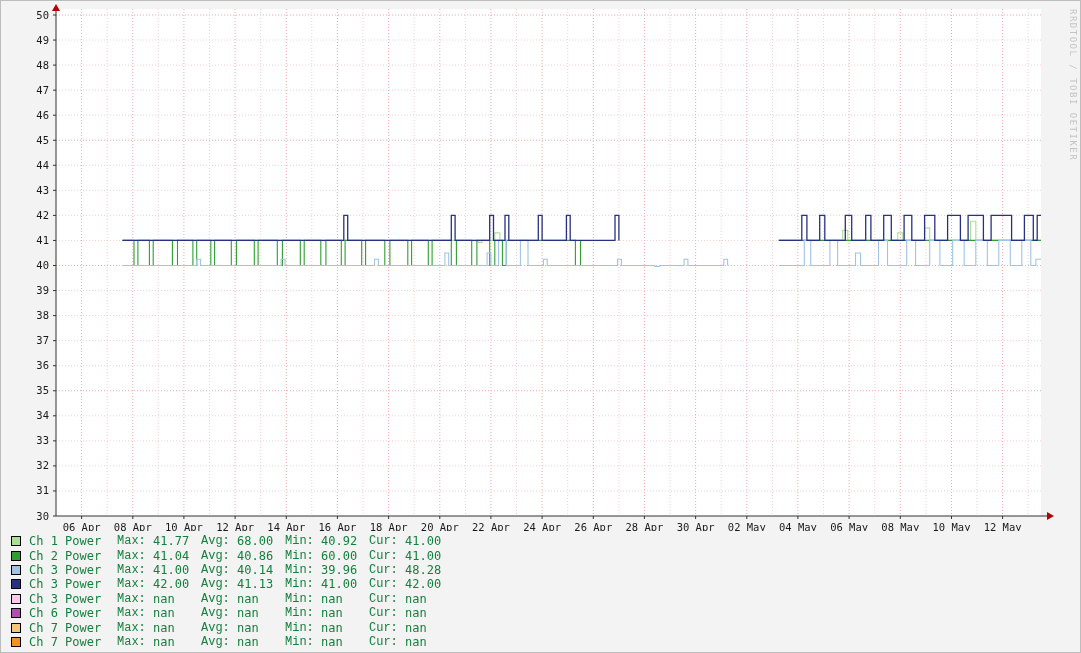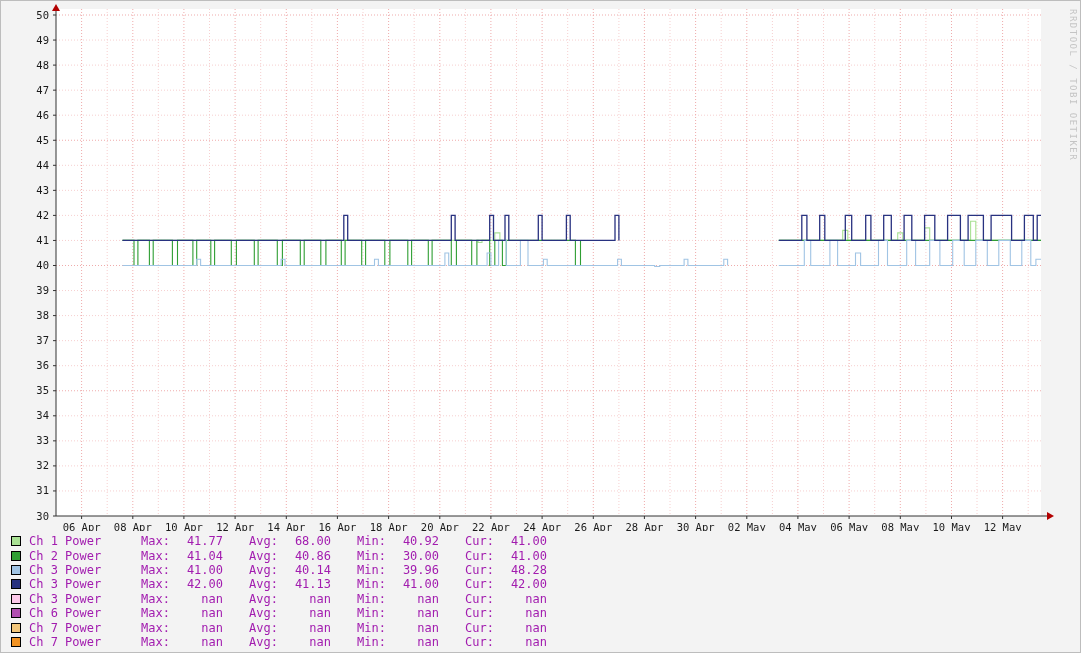--- a/index.html
+++ b/index.html
@@ -18,32 +18,32 @@
     fill:#1a1a1a;
   }
   .watermark{
     position:absolute;top:8px;right:2px;
     writing-mode:vertical-rl;
     font-size:9px;color:#c4c4c4;letter-spacing:1.5px;
     user-select:none;
   }
   .legend{
     position:absolute;left:10px;top:533px;
-    font-size:12px;color:#a21caf;
+    font-size:12px;color:#15803d;
   }
   .lg-row{height:14.4px;display:flex;align-items:center;white-space:pre;}
   .swatch{
     width:10px;height:10px;flex:none;
     border:1px solid #000;
     display:inline-block;margin-right:8px;
     box-sizing:border-box;
   }
   .lg-name{width:86px;flex:none;}
-  .lg-key{width:36px;flex:none;margin-left:26px;}
-  .lg-val{width:46px;flex:none;text-align:right;}
+  .lg-key{width:36px;flex:none;margin-left:2px;font-family:Liberation Mono, monospace;}
+  .lg-val{width:46px;flex:none;}
 </style>
 </head>
 <body>
 
 <div class="frame">
   <svg id="chart-svg" width="1081" height="530">
       <rect x="55" y="8" width="985" height="507" fill="#ffffff"></rect>
       <line x1="55" y1="489.95" x2="1040" y2="489.95" stroke="#f6cfcf" stroke-width="1" stroke-dasharray="1,2"></line>
       <line x1="55" y1="464.9" x2="1040" y2="464.9" stroke="#f6cfcf" stroke-width="1" stroke-dasharray="1,2"></line>
       <line x1="55" y1="439.85" x2="1040" y2="439.85" stroke="#f6cfcf" stroke-width="1" stroke-dasharray="1,2"></line>
@@ -187,21 +187,21 @@
       <line x1="899.3" y1="515" x2="899.3" y2="518" stroke="#333333" stroke-width="1"></line>
       <text x="899.3" y="530" text-anchor="middle" font-size="10.5">08 May</text>
       <line x1="950.5" y1="515" x2="950.5" y2="518" stroke="#333333" stroke-width="1"></line>
       <text x="950.5" y="530" text-anchor="middle" font-size="10.5">10 May</text>
       <line x1="1001.6" y1="515" x2="1001.6" y2="518" stroke="#333333" stroke-width="1"></line>
       <text x="1001.6" y="530" text-anchor="middle" font-size="10.5">12 May</text>
     </svg>
   <div class="watermark">RRDTOOL / TOBI OETIKER</div>
   <div id="legend" class="legend">
       <div class="lg-row"><span class="swatch" style="background: rgb(169, 225, 148);"></span><span class="lg-name">Ch 1 Power</span><span class="lg-key">Max:</span><span class="lg-val">41.77</span><span class="lg-key">Avg:</span><span class="lg-val">68.00</span><span class="lg-key">Min:</span><span class="lg-val">40.92</span><span class="lg-key">Cur:</span><span class="lg-val">41.00</span></div>
-      <div class="lg-row"><span class="swatch" style="background: rgb(47, 158, 51);"></span><span class="lg-name">Ch 2 Power</span><span class="lg-key">Max:</span><span class="lg-val">41.04</span><span class="lg-key">Avg:</span><span class="lg-val">40.86</span><span class="lg-key">Min:</span><span class="lg-val">30.00</span><span class="lg-key">Cur:</span><span class="lg-val">41.00</span></div>
+      <div class="lg-row"><span class="swatch" style="background: rgb(47, 158, 51);"></span><span class="lg-name">Ch 2 Power</span><span class="lg-key">Max:</span><span class="lg-val">41.04</span><span class="lg-key">Avg:</span><span class="lg-val">40.86</span><span class="lg-key">Min:</span><span class="lg-val">60.00</span><span class="lg-key">Cur:</span><span class="lg-val">41.00</span></div>
       <div class="lg-row"><span class="swatch" style="background: rgb(160, 196, 228);"></span><span class="lg-name">Ch 3 Power</span><span class="lg-key">Max:</span><span class="lg-val">41.00</span><span class="lg-key">Avg:</span><span class="lg-val">40.14</span><span class="lg-key">Min:</span><span class="lg-val">39.96</span><span class="lg-key">Cur:</span><span class="lg-val">48.28</span></div>
       <div class="lg-row"><span class="swatch" style="background: rgb(40, 50, 128);"></span><span class="lg-name">Ch 3 Power</span><span class="lg-key">Max:</span><span class="lg-val">42.00</span><span class="lg-key">Avg:</span><span class="lg-val">41.13</span><span class="lg-key">Min:</span><span class="lg-val">41.00</span><span class="lg-key">Cur:</span><span class="lg-val">42.00</span></div>
       <div class="lg-row"><span class="swatch" style="background: rgb(252, 201, 234);"></span><span class="lg-name">Ch 3 Power</span><span class="lg-key">Max:</span><span class="lg-val">nan</span><span class="lg-key">Avg:</span><span class="lg-val">nan</span><span class="lg-key">Min:</span><span class="lg-val">nan</span><span class="lg-key">Cur:</span><span class="lg-val">nan</span></div>
       <div class="lg-row"><span class="swatch" style="background: rgb(177, 79, 177);"></span><span class="lg-name">Ch 6 Power</span><span class="lg-key">Max:</span><span class="lg-val">nan</span><span class="lg-key">Avg:</span><span class="lg-val">nan</span><span class="lg-key">Min:</span><span class="lg-val">nan</span><span class="lg-key">Cur:</span><span class="lg-val">nan</span></div>
       <div class="lg-row"><span class="swatch" style="background: rgb(243, 199, 123);"></span><span class="lg-name">Ch 7 Power</span><span class="lg-key">Max:</span><span class="lg-val">nan</span><span class="lg-key">Avg:</span><span class="lg-val">nan</span><span class="lg-key">Min:</span><span class="lg-val">nan</span><span class="lg-key">Cur:</span><span class="lg-val">nan</span></div>
       <div class="lg-row"><span class="swatch" style="background: rgb(241, 146, 34);"></span><span class="lg-name">Ch 7 Power</span><span class="lg-key">Max:</span><span class="lg-val">nan</span><span class="lg-key">Avg:</span><span class="lg-val">nan</span><span class="lg-key">Min:</span><span class="lg-val">nan</span><span class="lg-key">Cur:</span><span class="lg-val">nan</span></div>
     </div>
 </div>
 
 </body></html>

